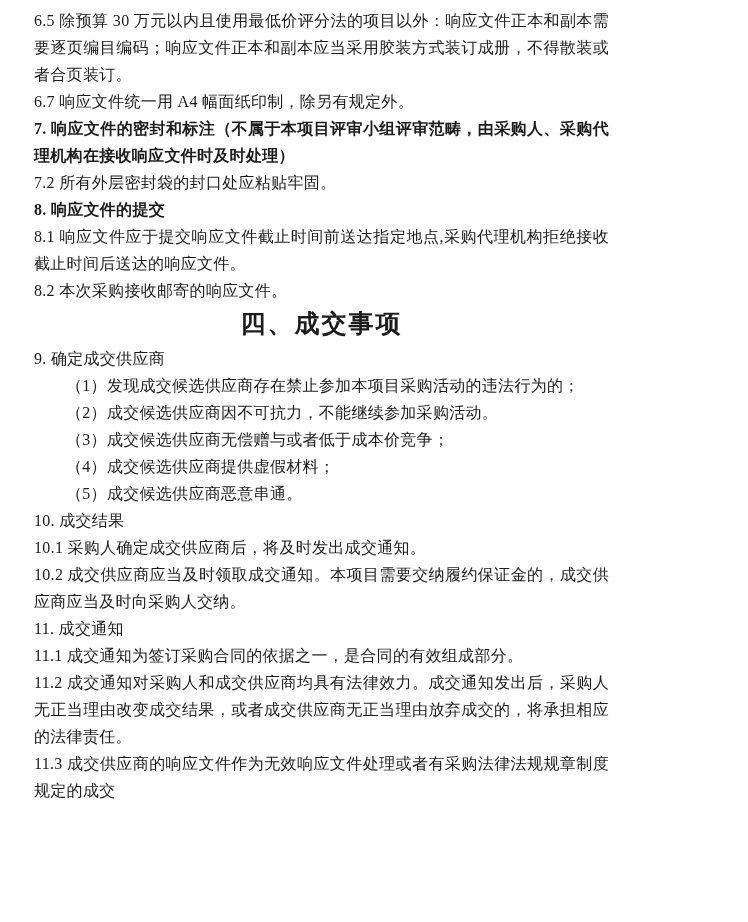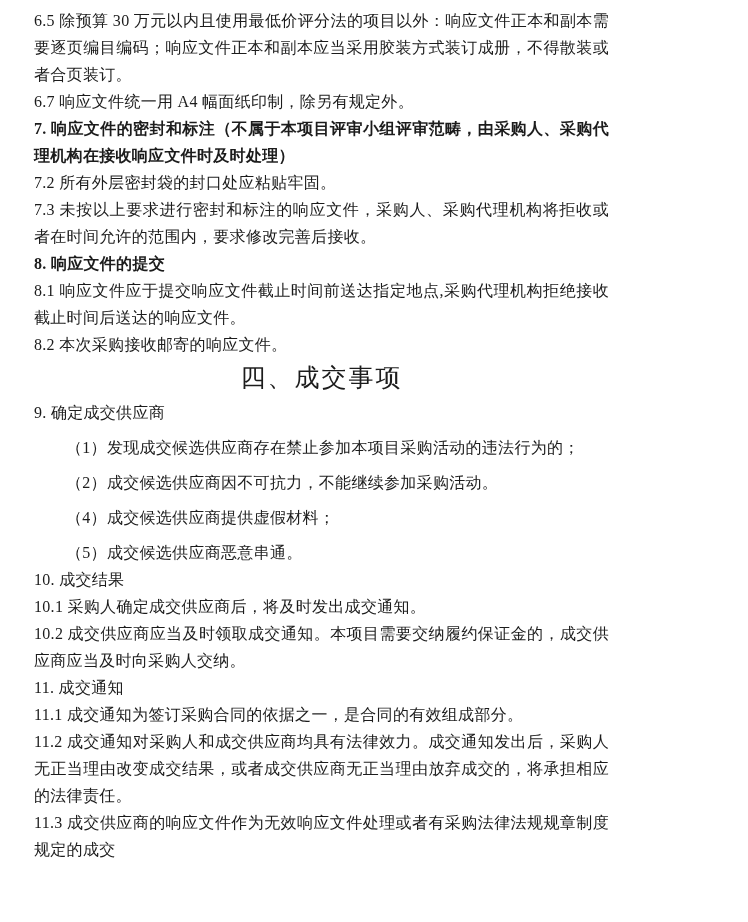--- a/index.html
+++ b/index.html
@@ -27,48 +27,47 @@
     line-height: 27px;
     text-align: justify;
     text-justify: inter-ideograph;
     letter-spacing: 0.3px;
   }
   .doc p.bold {
     font-weight: bold;
   }
   .doc p.indent {
     padding-left: 32px;
-    margin-top: 8px;
   }
   .doc p.chapter {
     font-size: 25px;
-    font-weight: normal;
+    font-weight: bold;
     text-align: center;
     line-height: 36px;
     letter-spacing: 2px;
     margin: 2px 0 3px 0;
   }
 </style>
 </head>
 <body>
 
 <div class="page">
   <div class="doc">
     <p>6.5 除预算 30 万元以内且使用最低价评分法的项目以外：响应文件正本和副本需要逐页编目编码；响应文件正本和副本应当采用胶装方式装订成册，不得散装或者合页装订。</p>
     <p>6.7 响应文件统一用 A4 幅面纸印制，除另有规定外。</p>
     <p class="bold">7. 响应文件的密封和标注（不属于本项目评审小组评审范畴，由采购人、采购代理机构在接收响应文件时及时处理）</p>
     <p>7.2 所有外层密封袋的封口处应粘贴牢固。</p>
-    <p>7.3 未按以上要求进行密封和标注的响应文件，采购人、采购代理机构将拒收或者在时间允许的范围内，要求修改完善后接收。</p>
     <p class="bold">8. 响应文件的提交</p>
     <p>8.1 响应文件应于提交响应文件截止时间前送达指定地点,采购代理机构拒绝接收截止时间后送达的响应文件。</p>
     <p>8.2 本次采购接收邮寄的响应文件。</p>
     <p class="chapter">四、成交事项</p>
     <p>9. 确定成交供应商</p>
     <p class="indent">（1）发现成交候选供应商存在禁止参加本项目采购活动的违法行为的；</p>
     <p class="indent">（2）成交候选供应商因不可抗力，不能继续参加采购活动。</p>
+    <p class="indent">（3）成交候选供应商无偿赠与或者低于成本价竞争；</p>
     <p class="indent">（4）成交候选供应商提供虚假材料；</p>
     <p class="indent">（5）成交候选供应商恶意串通。</p>
     <p>10. 成交结果</p>
     <p>10.1 采购人确定成交供应商后，将及时发出成交通知。</p>
     <p>10.2 成交供应商应当及时领取成交通知。本项目需要交纳履约保证金的，成交供应商应当及时向采购人交纳。</p>
     <p>11. 成交通知</p>
     <p>11.1 成交通知为签订采购合同的依据之一，是合同的有效组成部分。</p>
     <p>11.2 成交通知对采购人和成交供应商均具有法律效力。成交通知发出后，采购人无正当理由改变成交结果，或者成交供应商无正当理由放弃成交的，将承担相应的法律责任。</p>
     <p>11.3 成交供应商的响应文件作为无效响应文件处理或者有采购法律法规规章制度规定的成交</p>
   </div>

